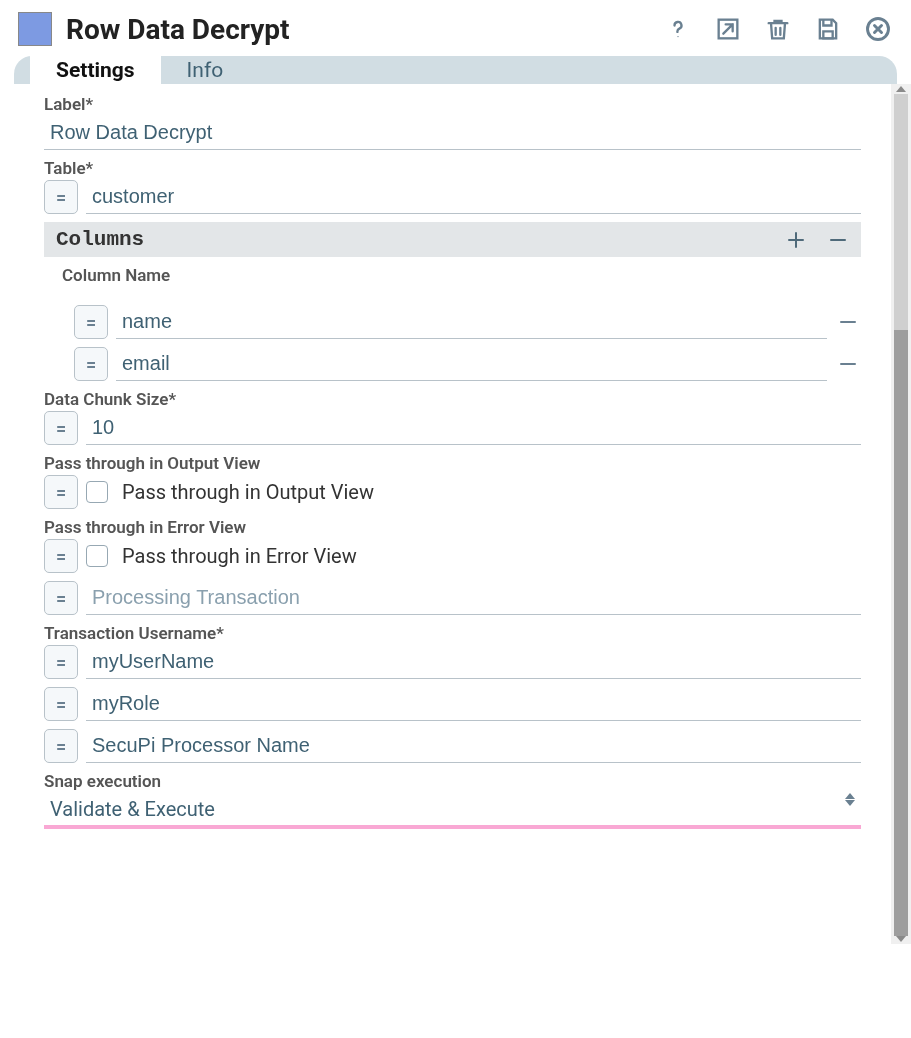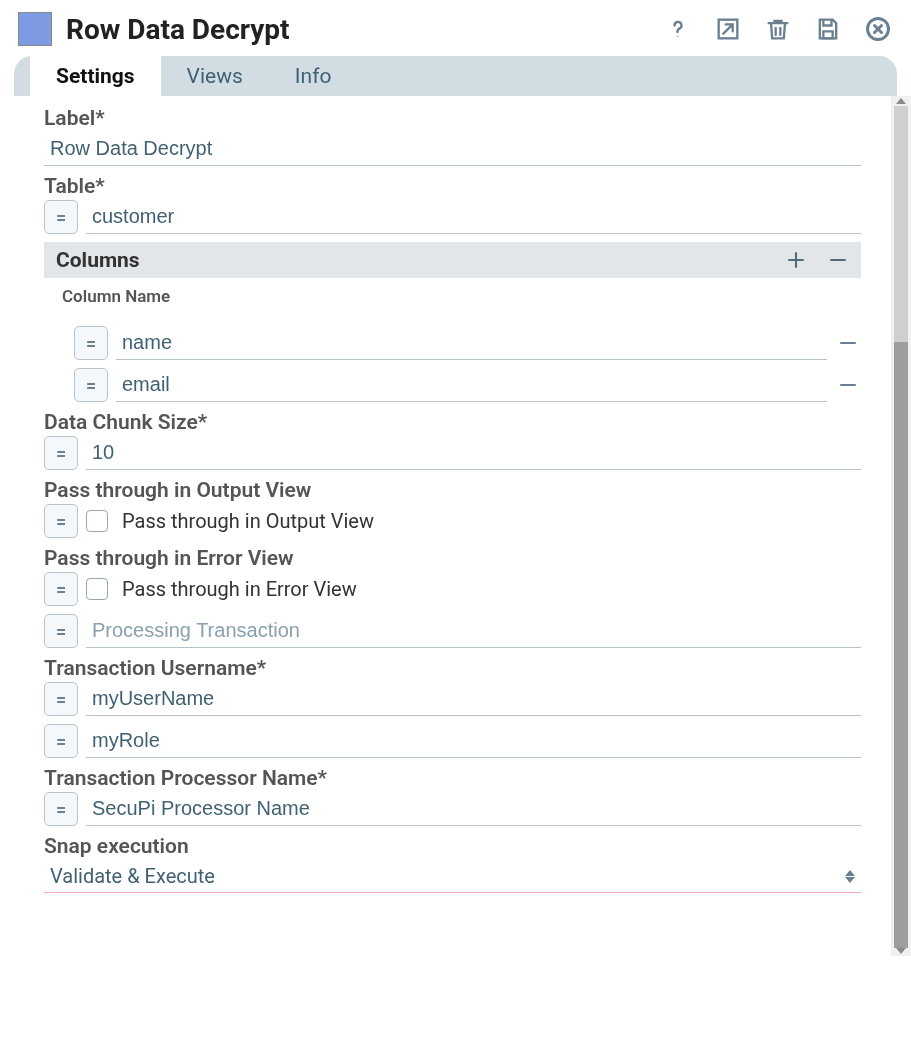--- a/index.html
+++ b/index.html
@@ -37,21 +37,21 @@
   .header .actions .ico svg { width: 28px; height: 28px; stroke: #6a8091; fill: none; stroke-width: 2; }
   .header .actions .ico.close svg { stroke-width: 2.5; }
 
   .tabs-wrap {
     padding: 0 14px;
   }
   .tabs {
     display: flex;
     background: #d1dde3;
     border-radius: 18px 18px 0 0;
-    height: 40px;
+    height: 28px;
     align-items: stretch;
     padding-left: 16px;
   }
   .tabs .tab {
     padding: 0 26px;
     display: flex; align-items: center;
     font-size: 21px;
     color: #3f6173;
     cursor: pointer;
   }
@@ -88,21 +88,21 @@
     margin: 2px 0;
   }
   .scrollbar .arrow.up { border-bottom: 6px solid #8a8a8a; }
   .scrollbar .arrow.down { border-top: 6px solid #8a8a8a; margin-top: auto; }
   .scrollbar .track { flex: 1; width: 14px; background: #e9e9e9; position: relative; }
   .scrollbar .thumb1 { position: absolute; top: 0; left: 0; right: 0; height: 28%; background: #cfcfcf; }
   .scrollbar .thumb2 { position: absolute; top: 28%; left: 0; right: 0; bottom: 0; background: #9e9e9e; }
 
   .field { margin-bottom: 8px; }
   .field-label {
-    font-size: 21px;
+    font-size: 17px;
     color: #555;
     font-weight: 600;
     margin-bottom: 2px;
   }
   .row { display: flex; align-items: center; gap: 8px; }
   .eq-btn {
     width: 34px; height: 34px;
     border: 1px solid #b8c2c9;
     border-radius: 5px;
     background: #f5f8fa;
@@ -131,20 +131,21 @@
     display: flex;
     align-items: center;
     padding: 6px 12px;
     margin-top: 6px;
   }
   .section-hdr .title {
     font-size: 21px;
     font-weight: 700;
     color: #333;
     flex: 1;
+    font-family: Liberation Mono, monospace;
   }
   .section-hdr .plusminus {
     display: flex; gap: 20px;
     color: #4f6a7a;
   }
   .section-hdr .pm {
     width: 22px; height: 22px;
     display: flex; align-items: center; justify-content: center;
     cursor: pointer;
   }
@@ -178,22 +179,22 @@
     background: #fff;
     flex-shrink: 0;
   }
   .check-label {
     font-size: 20px;
     color: #333;
     margin-left: 6px;
   }
 
   .select-row {
-    display: flex; align-items: center;
-    border-bottom: 1px solid #f9a8d4;
+    display: flex; 
+    border-bottom: 4px solid #f9a8d4;
   }
   .select-row .value {
     flex: 1;
     font-size: 20px;
     color: #3f6173;
     padding: 4px 6px;
   }
   .select-row .spinner {
     display: flex; flex-direction: column;
     padding-right: 6px; gap: 1px;
@@ -242,21 +243,20 @@
           <circle cx="12" cy="12" r="9"></circle>
           <path d="M9 9l6 6 M15 9l-6 6" stroke-linecap="round"></path>
         </svg>
     </div>
   </div>
 </div>
 
 <div class="tabs-wrap">
   <div class="tabs">
     <div class="tab active">Settings</div>
-    <div class="tab">Views</div>
     <div class="tab">Info</div>
   </div>
 </div>
 
 <div class="scroll-area">
   <div class="content">
 
     <div class="field">
       <div class="field-label">Label*</div>
       <input class="input full" value="Row Data Decrypt" style="">
@@ -348,21 +348,20 @@
     </div>
 
     <div class="field">
       <div class="row">
         <div class="eq-btn">=</div>
         <input class="input" value="myRole" style="">
       </div>
     </div>
 
     <div class="field">
-      <div class="field-label">Transaction Processor Name*</div>
       <div class="row">
         <div class="eq-btn">=</div>
         <input class="input" value="SecuPi Processor Name" style="">
       </div>
     </div>
 
     <div class="field">
       <div class="field-label">Snap execution</div>
       <div class="select-row">
         <div class="value">Validate &amp; Execute</div>

